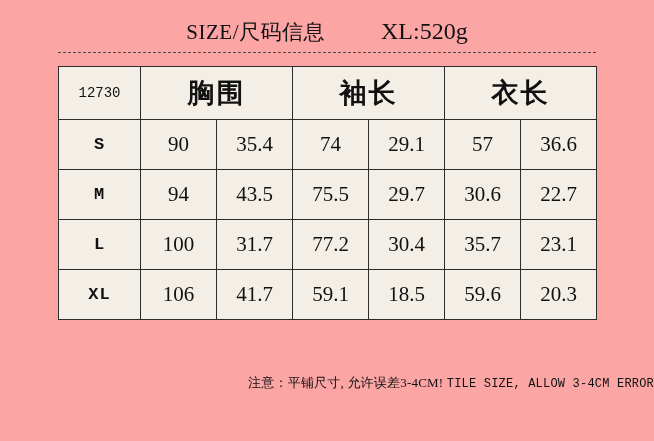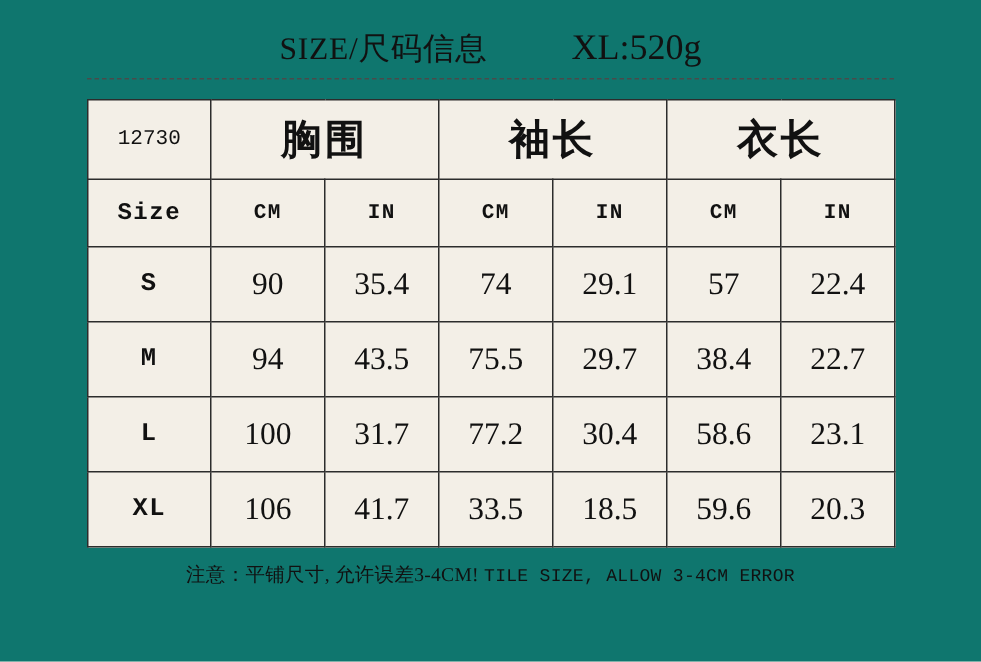--- a/index.html
+++ b/index.html
@@ -11,21 +11,21 @@
     height: 441px;
     background: #f3efe7;
     font-family: "Liberation Serif", serif;
     color: #111;
     overflow: hidden;
   }
   .page {
     position: relative;
     width: 654px;
     height: 441px;
-    background: #0f766e;
+    background: #fca5a5;
     box-sizing: border-box;
   }
   .header {
     position: absolute;
     top: 18px;
     left: 0;
     width: 654px;
     display: flex;
     justify-content: center;
     align-items: baseline;
@@ -108,21 +108,21 @@
   }
   td.value-cell {
     font-family: "Liberation Serif", serif;
     font-size: 21px;
   }
   .footer-note {
     position: absolute;
     top: 374px;
     left: 0;
     width: 654px;
-    text-align: center;
+    text-align: right;
     font-size: 13px;
     font-family: "Liberation Serif", serif;
     letter-spacing: 0.2px;
   }
   .footer-note .en {
     font-family: "Liberation Mono", monospace;
     font-size: 12px;
   }
 </style>
 </head>
@@ -147,65 +147,56 @@
       <col class="col-unit">
         <col class="col-unit">
     </colgroup>
     <tbody>
       <tr class="row-head">
         <td class="code-cell">12730</td>
         <td class="group-cell" colspan="2">胸围</td>
         <td class="group-cell" colspan="2">袖长</td>
         <td class="group-cell" colspan="2">衣长</td>
       </tr>
-      <tr class="row-unit">
-        <td class="size-label-cell">Size</td>
-        <td class="unit-cell">CM</td>
-        <td class="unit-cell">IN</td>
-        <td class="unit-cell">CM</td>
-        <td class="unit-cell">IN</td>
-        <td class="unit-cell">CM</td>
-        <td class="unit-cell">IN</td>
-      </tr>
 
       <tr class="row-data">
         <td class="row-name">S</td>
         <td class="value-cell">90</td>
         <td class="value-cell">35.4</td>
         <td class="value-cell">74</td>
         <td class="value-cell">29.1</td>
         <td class="value-cell">57</td>
-        <td class="value-cell">22.4</td>
+        <td class="value-cell">36.6</td>
       </tr>
 
       <tr class="row-data">
         <td class="row-name">M</td>
         <td class="value-cell">94</td>
         <td class="value-cell">43.5</td>
         <td class="value-cell">75.5</td>
         <td class="value-cell">29.7</td>
-        <td class="value-cell">38.4</td>
+        <td class="value-cell">30.6</td>
         <td class="value-cell">22.7</td>
       </tr>
 
       <tr class="row-data">
         <td class="row-name">L</td>
         <td class="value-cell">100</td>
         <td class="value-cell">31.7</td>
         <td class="value-cell">77.2</td>
         <td class="value-cell">30.4</td>
-        <td class="value-cell">58.6</td>
+        <td class="value-cell">35.7</td>
         <td class="value-cell">23.1</td>
       </tr>
 
       <tr class="row-data">
         <td class="row-name">XL</td>
         <td class="value-cell">106</td>
         <td class="value-cell">41.7</td>
-        <td class="value-cell">33.5</td>
+        <td class="value-cell">59.1</td>
         <td class="value-cell">18.5</td>
         <td class="value-cell">59.6</td>
         <td class="value-cell">20.3</td>
       </tr>
     </tbody>
   </table>
 
   <div class="footer-note">
     <span>注意：平铺尺寸, 允许误差3-4CM!</span>
     <span class="en">TILE SIZE, ALLOW 3-4CM ERROR</span>

